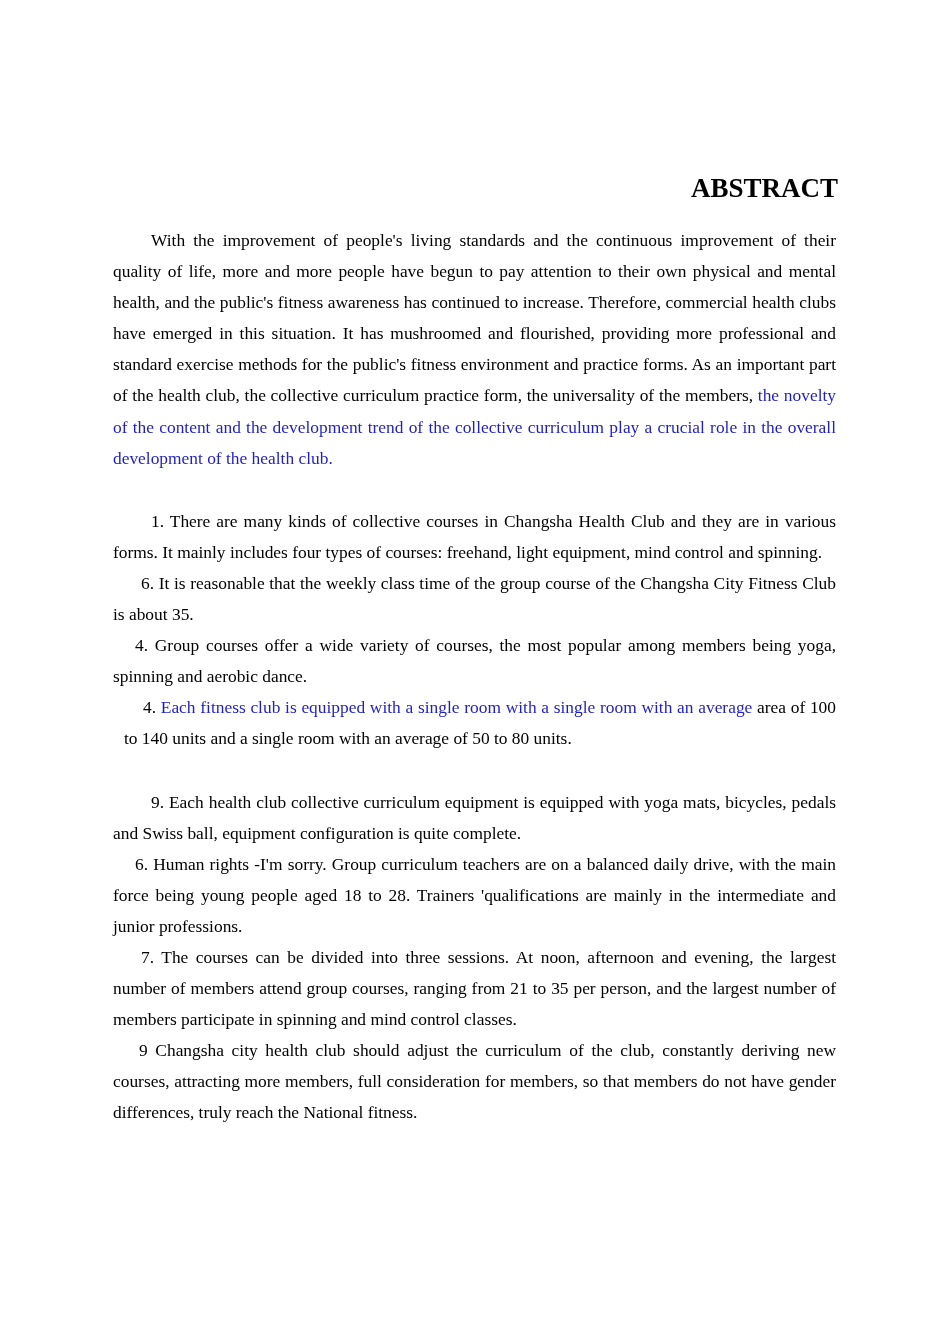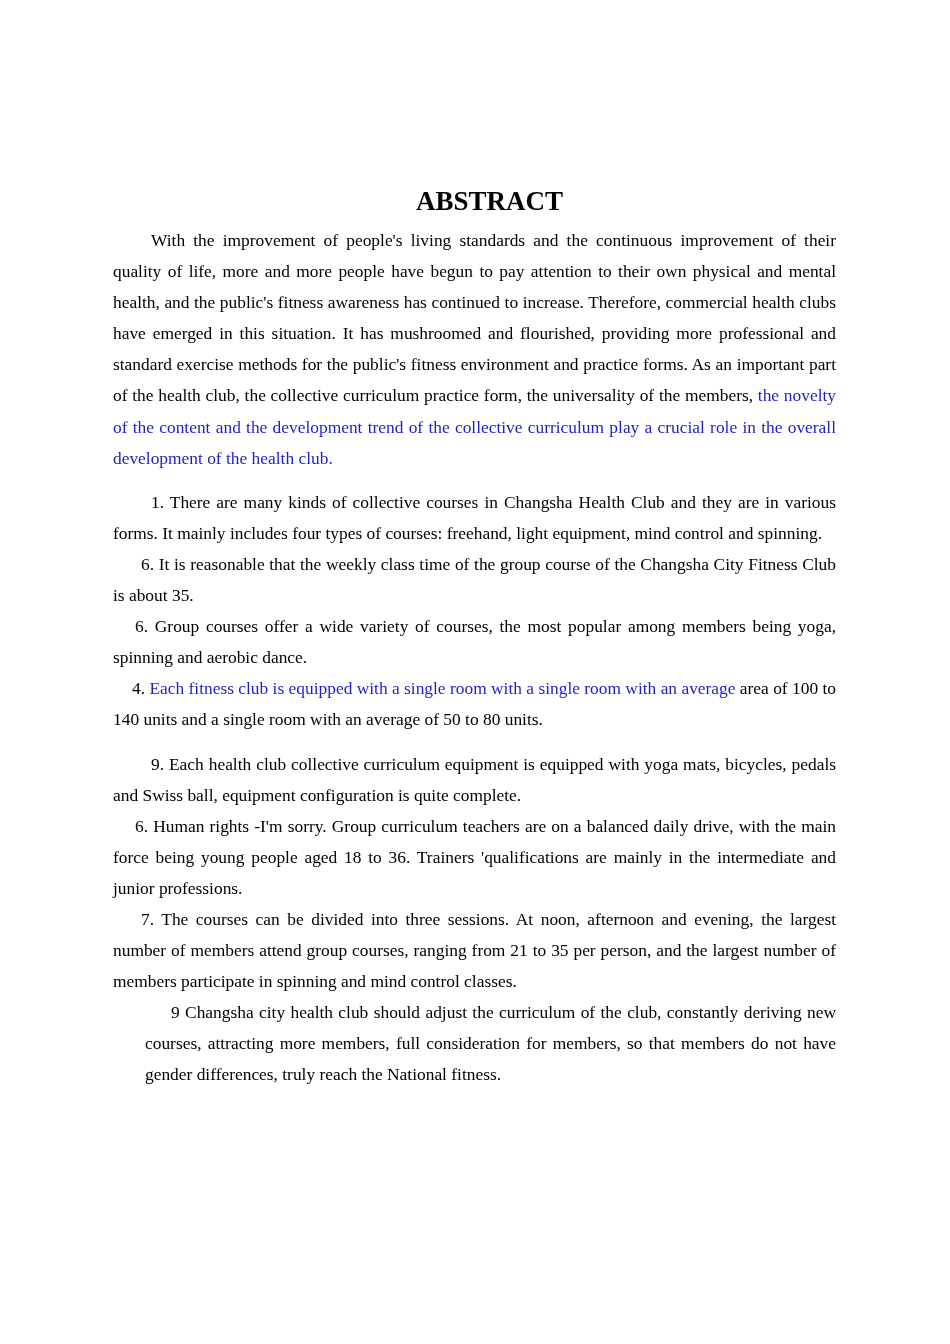--- a/index.html
+++ b/index.html
@@ -19,59 +19,59 @@
       position: absolute;
       left: 113px;
       top: 0;
       width: 723px;
     }
     .title {
       position: absolute;
       top: 168px;
       left: 0;
       width: 723px;
-      text-align: center;
+      text-align: right;
       font-size: 27px;
       font-weight: bold;
       line-height: 36px;
-      margin: 15px;
+      margin: 2px;
     }
     .body-text {
       position: absolute;
       top: 225px;
       left: 0;
       width: 723px;
       font-size: 17.4px;
       line-height: 31.1px;
     }
     p {
       margin: 0;
       text-align: justify;
     }
     .intro { text-indent: 38px; }
-    .gap { margin-top: 13px; }
+    .gap { margin-top: 32px; }
     .ind-38 { text-indent: 38px; }
     .ind-28 { text-indent: 28px; }
     .ind-22 { text-indent: 22px; }
-    .ind-19 { text-indent: 19px; }
-    .ind-26 { text-indent: 26px; margin-left: 32px; }
+    .ind-19 { text-indent: 19px; margin-left: 11px; }
+    .ind-26 { text-indent: 26px; }
     .hl { color: #1f1fc4; }
   </style>
 </head>
 <body>
 
 <div class="page">
   <h1 class="title">ABSTRACT</h1>
 
   <div class="body-text">
     <p class="intro"><span>With the improvement of people's living standards and the continuous improvement of their quality of life, more and more people have begun to pay attention to their own physical and mental health, and the public's fitness awareness has continued to increase. Therefore, commercial health clubs have emerged in this situation. It has mushroomed and flourished, providing more professional and standard exercise methods for the public's fitness environment and practice forms. As an important part of the health club, the collective curriculum practice form, the universality of the members, </span><span class="hl">the novelty of the content and the development trend of the collective curriculum play a crucial role in the overall development of the health club.</span></p>
 
     <p class="gap ind-38">1. There are many kinds of collective courses in Changsha Health Club and they are in various forms. It mainly includes four types of courses: freehand, light equipment, mind control and spinning.</p>
     <p class="ind-28">6. It is reasonable that the weekly class time of the group course of the Changsha City Fitness Club is about 35.</p>
-    <p class="ind-22">6. Group courses offer a wide variety of courses, the most popular among members being yoga, spinning and aerobic dance.</p>
+    <p class="ind-22">4. Group courses offer a wide variety of courses, the most popular among members being yoga, spinning and aerobic dance.</p>
     <p class="ind-19"><span>4. </span><span class="hl">Each fitness club is equipped with a single room with a single room with an average</span><span> area of 100 to 140 units and a single room with an average of 50 to 80 units.</span></p>
 
     <p class="gap ind-38">9. Each health club collective curriculum equipment is equipped with yoga mats, bicycles, pedals and Swiss ball, equipment configuration is quite complete.</p>
-    <p class="ind-22">6. Human rights -I'm sorry. Group curriculum teachers are on a balanced daily drive, with the main force being young people aged 18 to 36. Trainers 'qualifications are mainly in the intermediate and junior professions.</p>
+    <p class="ind-22">6. Human rights -I'm sorry. Group curriculum teachers are on a balanced daily drive, with the main force being young people aged 18 to 28. Trainers 'qualifications are mainly in the intermediate and junior professions.</p>
     <p class="ind-28">7. The courses can be divided into three sessions. At noon, afternoon and evening, the largest number of members attend group courses, ranging from 21 to 35 per person, and the largest number of members participate in spinning and mind control classes.</p>
     <p class="ind-26">9 Changsha city health club should adjust the curriculum of the club, constantly deriving new courses, attracting more members, full consideration for members, so that members do not have gender differences, truly reach the National fitness.</p>
   </div>
 </div>
 
 </body></html>

